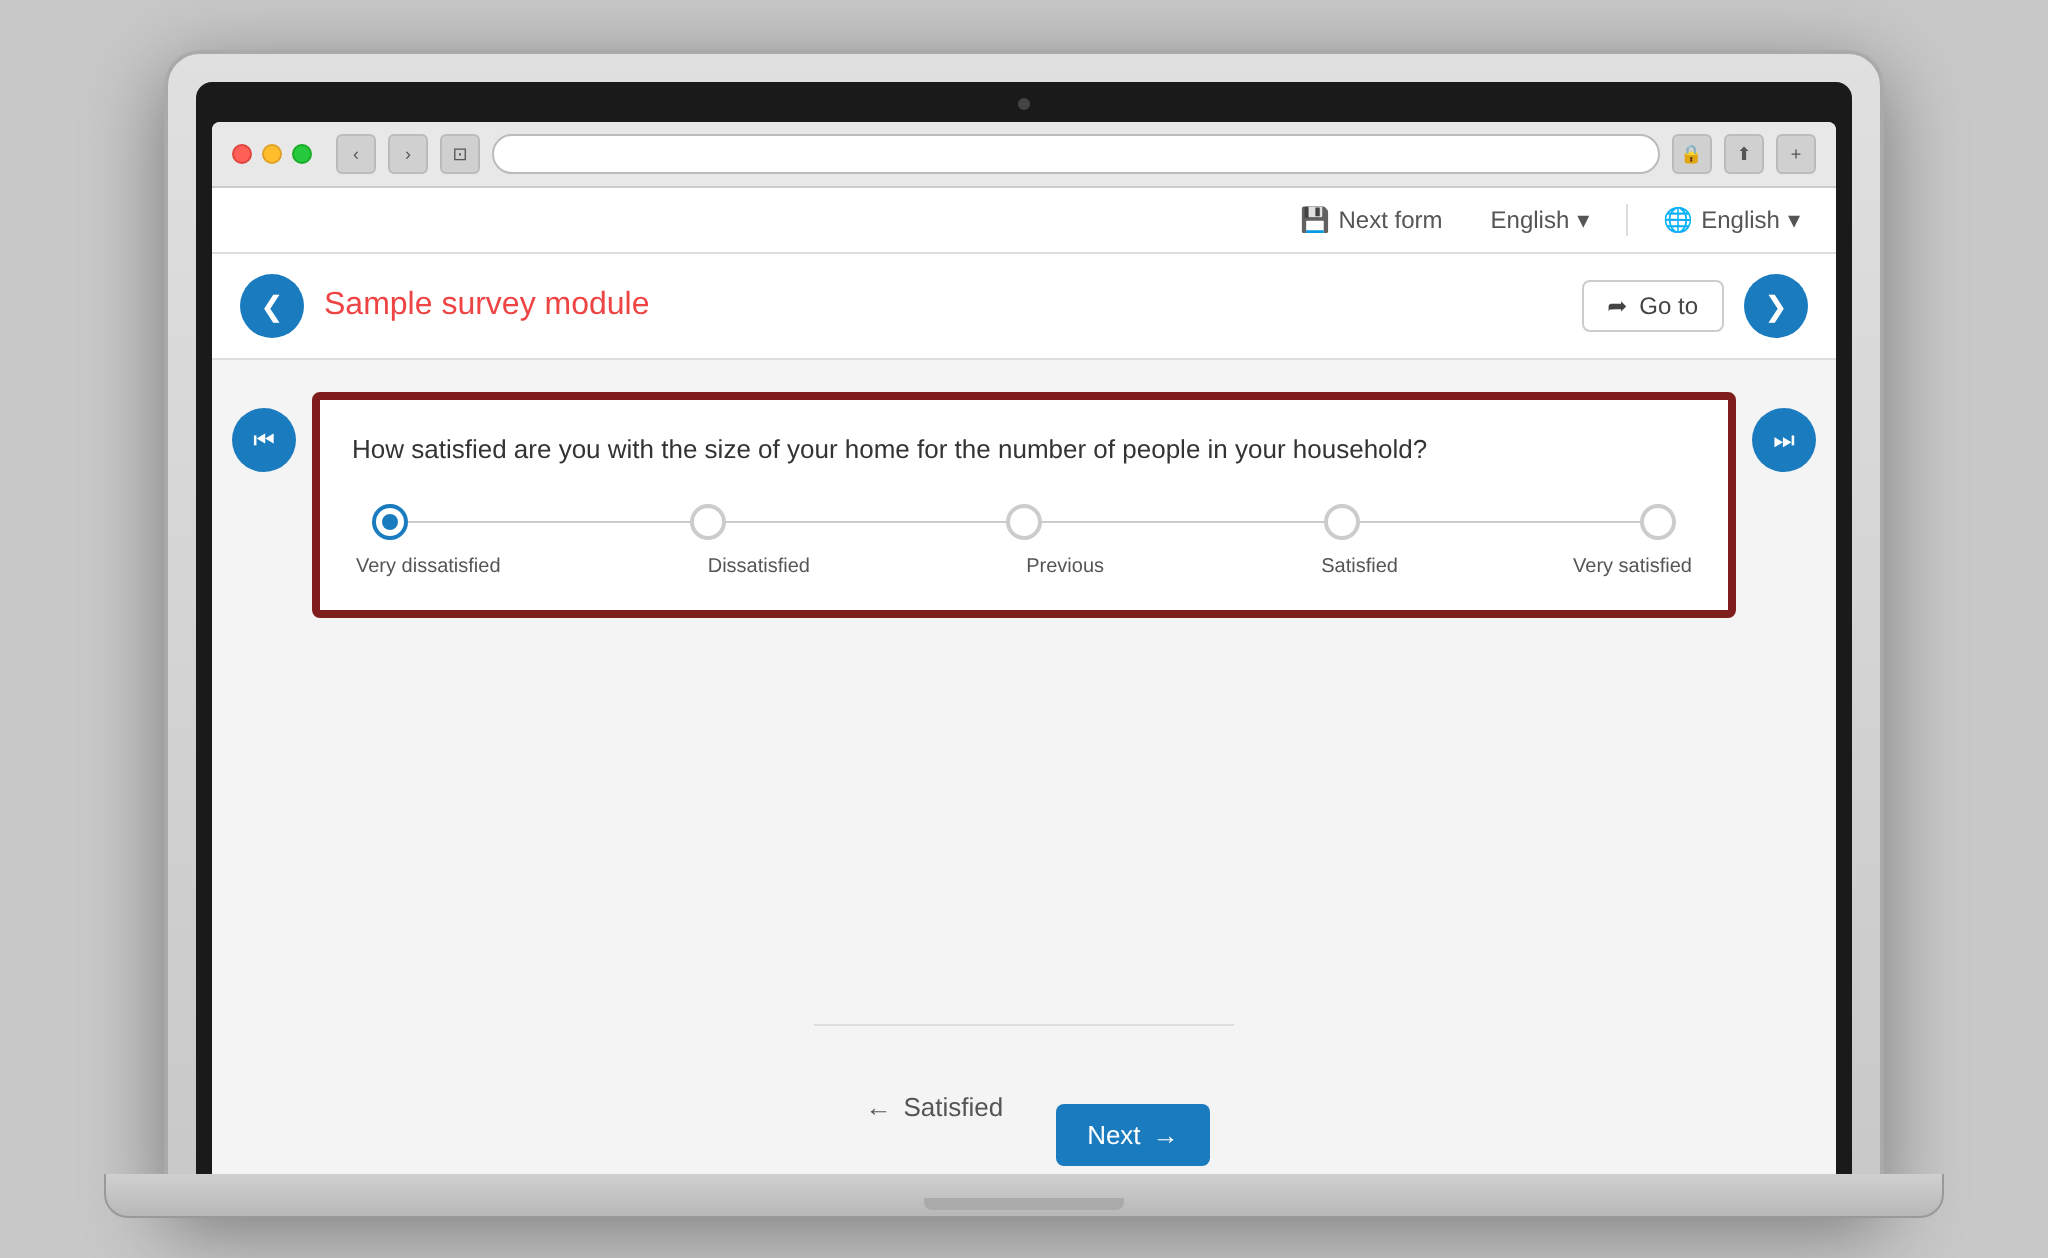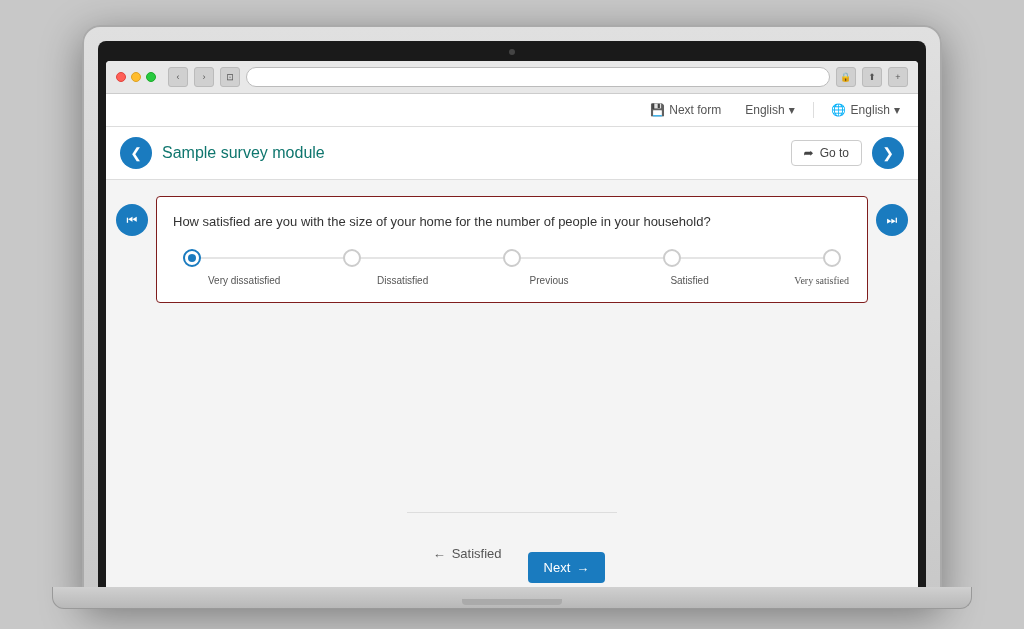--- a/index.html
+++ b/index.html
@@ -172,21 +172,21 @@
       color: #fff;
       font-size: 14px;
       cursor: pointer;
       flex-shrink: 0;
       border: none;
     }
     .survey-title {
       flex: 1;
       font-size: 16px;
       font-weight: 500;
-      color: #0f766e;
+      color: #ef4444;
     }
     .goto-btn {
       display: flex;
       align-items: center;
       gap: 6px;
       border: 1px solid #ccc;
       background: #fff;
       padding: 5px 12px;
       border-radius: 4px;
       font-size: 12px;
@@ -199,21 +199,21 @@
       flex: 1;
       width: 100%;
       display: flex;
       align-items: flex-start;
       padding: 16px 10px;
       gap: 8px;
     }
     .question-card {
       flex: 1;
       background: #fff;
-      border: 1px solid #7f1d1d;
+      border: 4px solid #7f1d1d;
       border-radius: 4px;
       padding: 16px;
     }
     .question-text {
       font-size: 13px;
       color: #333;
       margin-bottom: 18px;
       line-height: 1.4;
     }
     .likert-scale {
@@ -258,30 +258,29 @@
     .radio-inner {
       width: 8px;
       height: 8px;
       border-radius: 50%;
       background: #1a7bbf;
     }
     .likert-labels {
       display: flex;
       justify-content: space-between;
       padding: 0 2px;
-      margin-left: 33px;
     }
     .likert-label {
       font-size: 10px;
       color: #555;
       text-align: right;
       width: 80px;
     }
     .likert-label:first-child { text-align: left; }
-    .likert-label:last-child { text-align: right; font-family: Liberation Serif, serif; }
+    .likert-label:last-child { text-align: right; }
 
     .side-nav-btn {
       width: 32px;
       height: 32px;
       background: #1a7bbf;
       border-radius: 50%;
       display: flex;
       align-items: center;
       justify-content: center;
       color: #fff;

